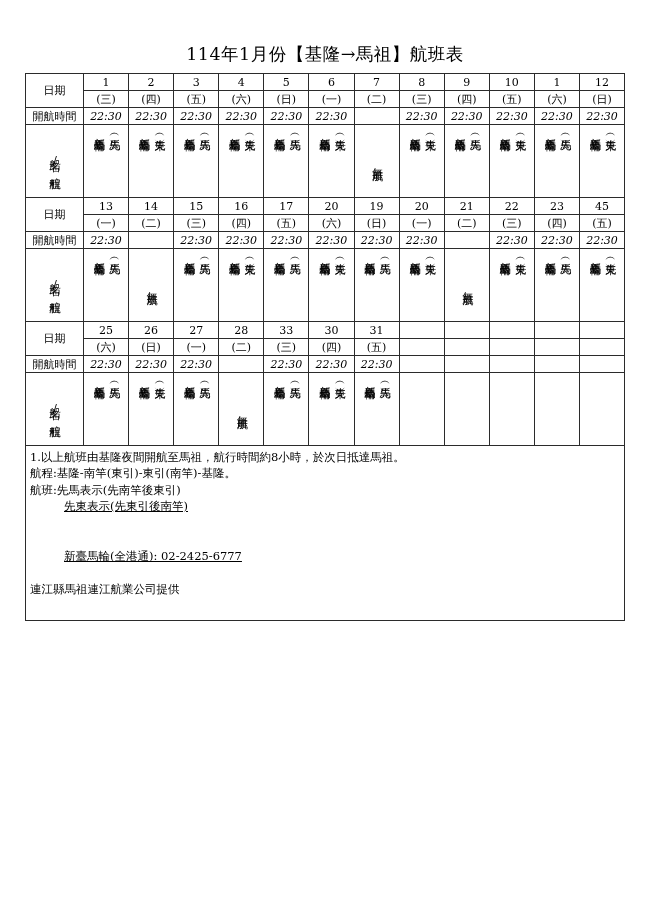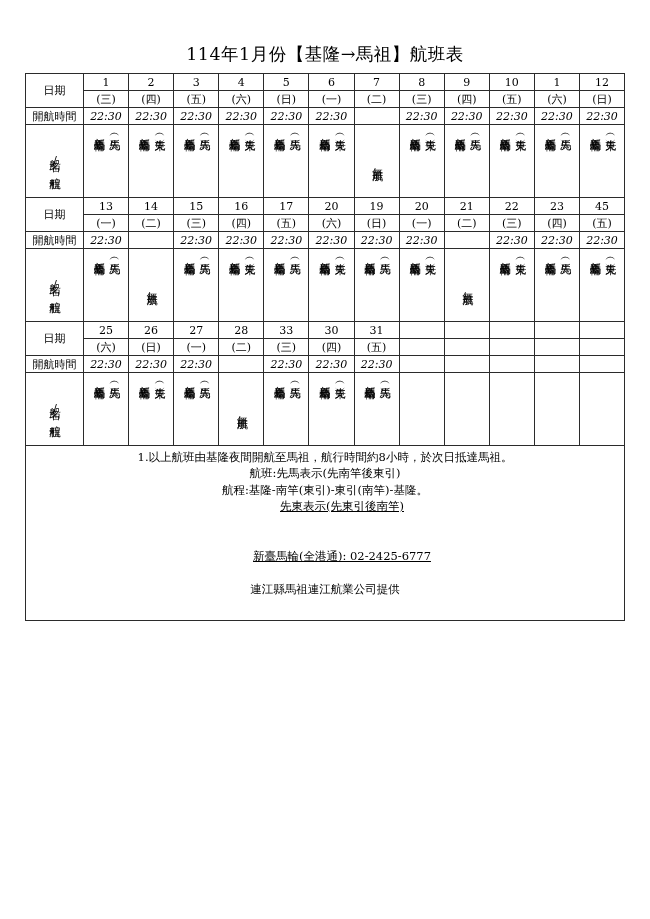--- a/index.html
+++ b/index.html
@@ -95,21 +95,20 @@
   .notes {
     width: 600px;
     margin: 0 auto;
     border: 1px solid #2b2b2b;
     border-top: none;
     padding: 3px 4px 6px 4px;
     font-family: "DejaVu Serif", "Liberation Serif", serif;
     font-size: 11.5px;
     line-height: 1.42;
     min-height: 175px;
-    text-align: center;
   }
   .notes p { margin: 0; white-space: pre-wrap; }
   .indent { padding-left: 34px; text-decoration: underline; }
   .spacer { height: 34px; }
   .spacer2 { height: 16px; }
   .red { color: #ff0000; }
 </style>
 </head>
 <body>
 
@@ -472,22 +471,22 @@
           <td></td>
           <td></td>
           <td></td>
           <td></td>
         </tr>
       </tbody>
   </table>
 
   <div class="notes">
     <p>1.以上航班由基隆夜間開航至馬祖，航行時間約8小時，於次日抵達馬祖。</p>
+    <p>航程:基隆-南竿(東引)-東引(南竿)-基隆。</p>
     <p>航班:先馬表示(先南竿後東引)</p>
-    <p>航程:基隆-南竿(東引)-東引(南竿)-基隆。</p>
     <p class="indent">先東表示(先東引後南竿)</p>
     <div class="spacer"></div>
     <p class="indent">新臺馬輪(全港通): 02-2425-6777</p>
     <div class="spacer2"></div>
     <p>連江縣馬祖連江航業公司提供</p>
   </div>
 
 </div>
 
 </body></html>

